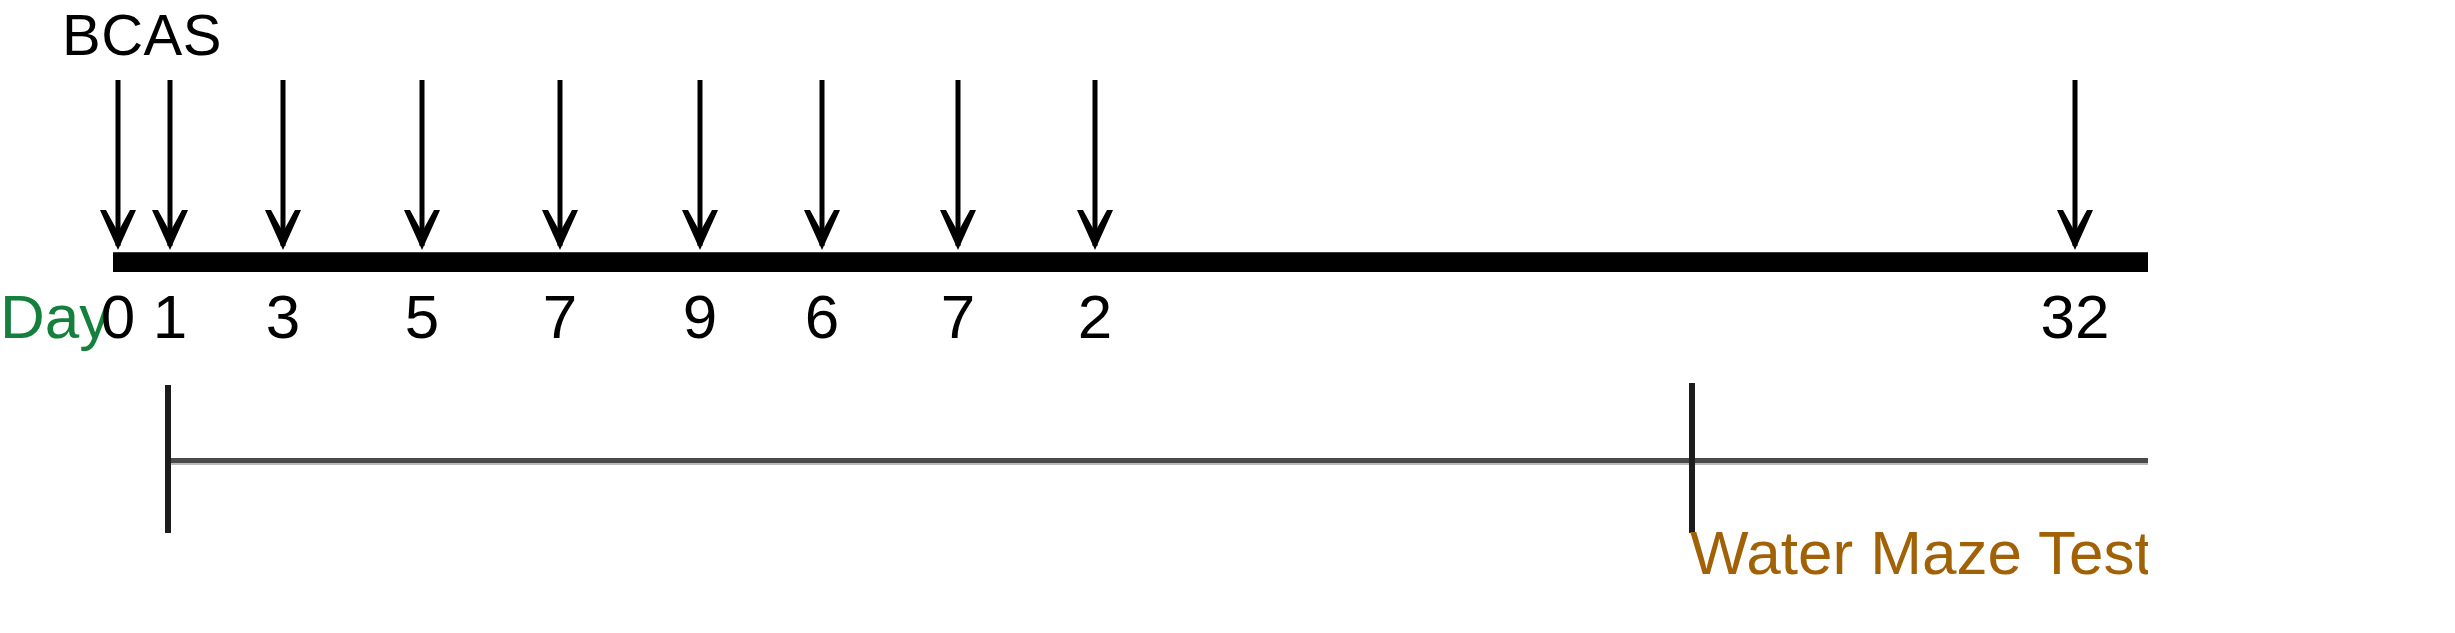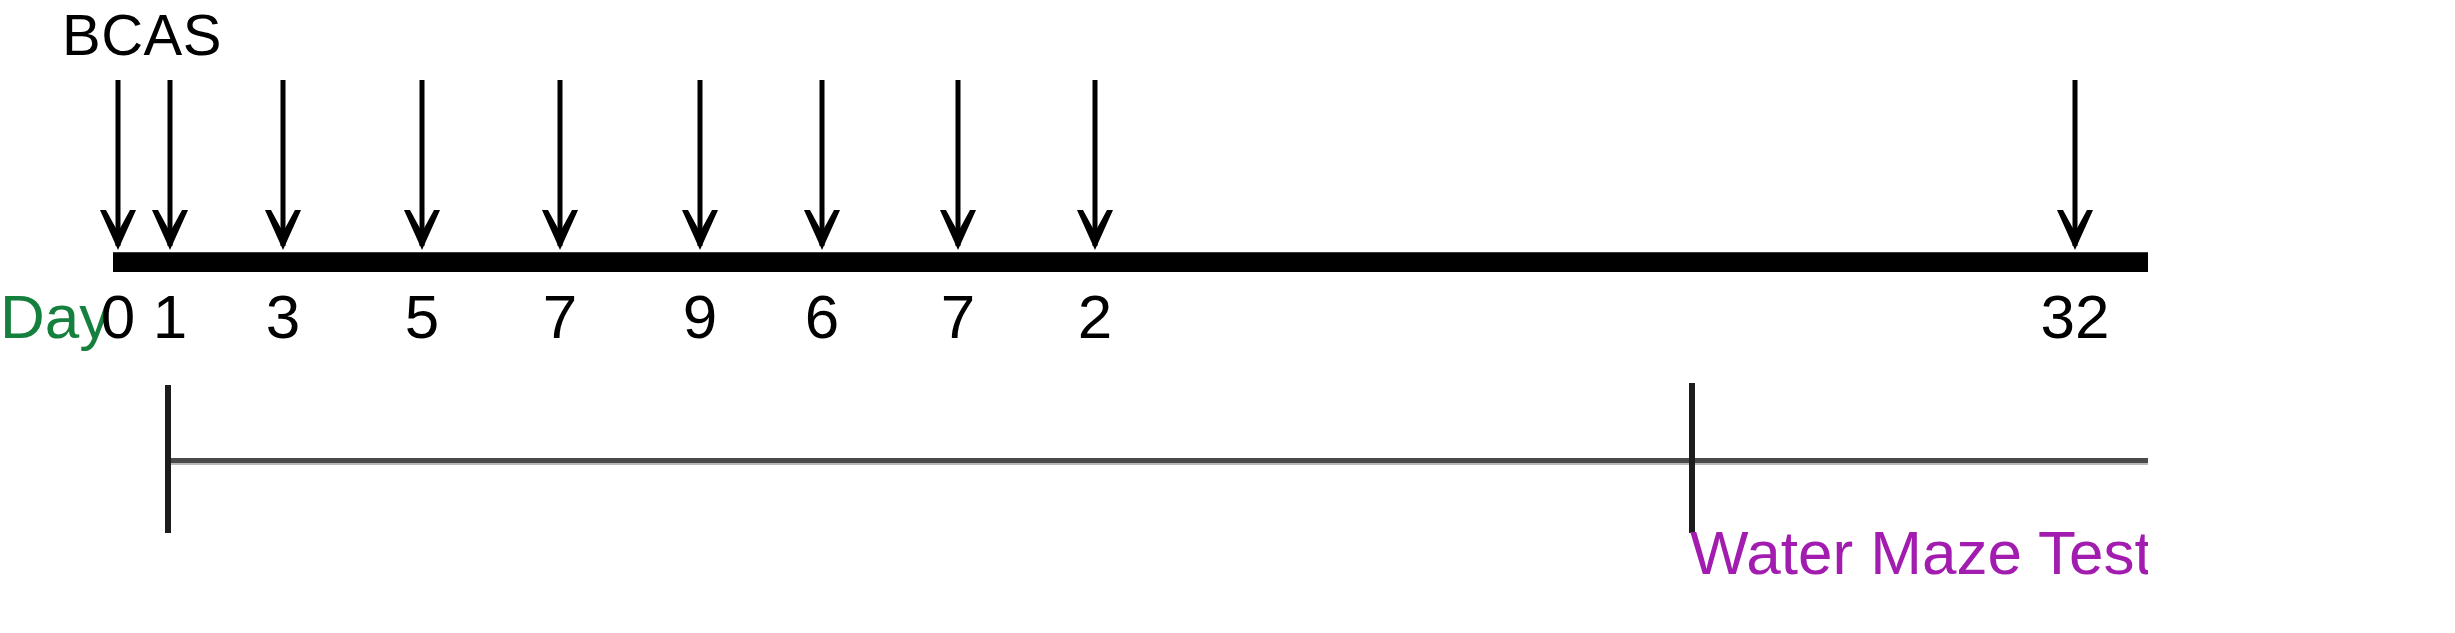--- a/index.html
+++ b/index.html
@@ -110,21 +110,21 @@
     line-height: 1;
     color: #000000;
     white-space: nowrap;
     transform: translateX(-50%);
   }
   .wmt-label {
     position: absolute;
     top: 522px;
     font-size: 62px;
     line-height: 1;
-    color: #a21caf;
+    color: #a16207;
     white-space: nowrap;
   }
 </style>
 </head>
 <body>
 
 <div id="figure">
 
   <div class="bcas-label">BCAS</div>
 

